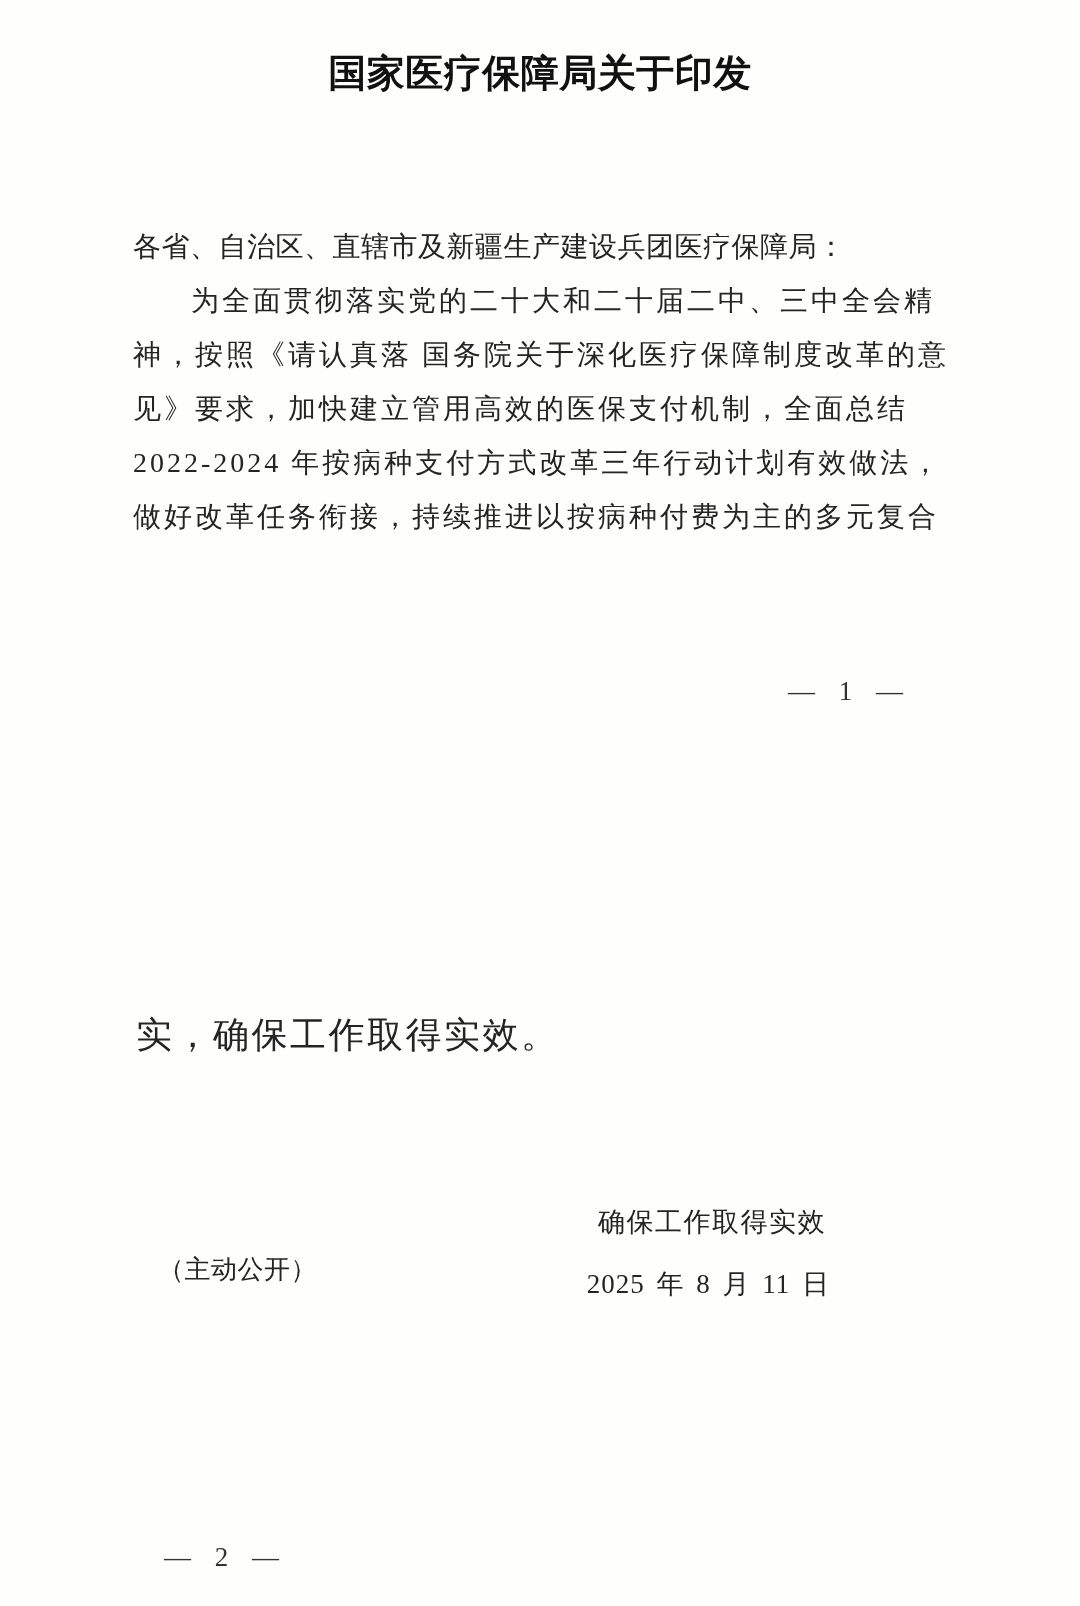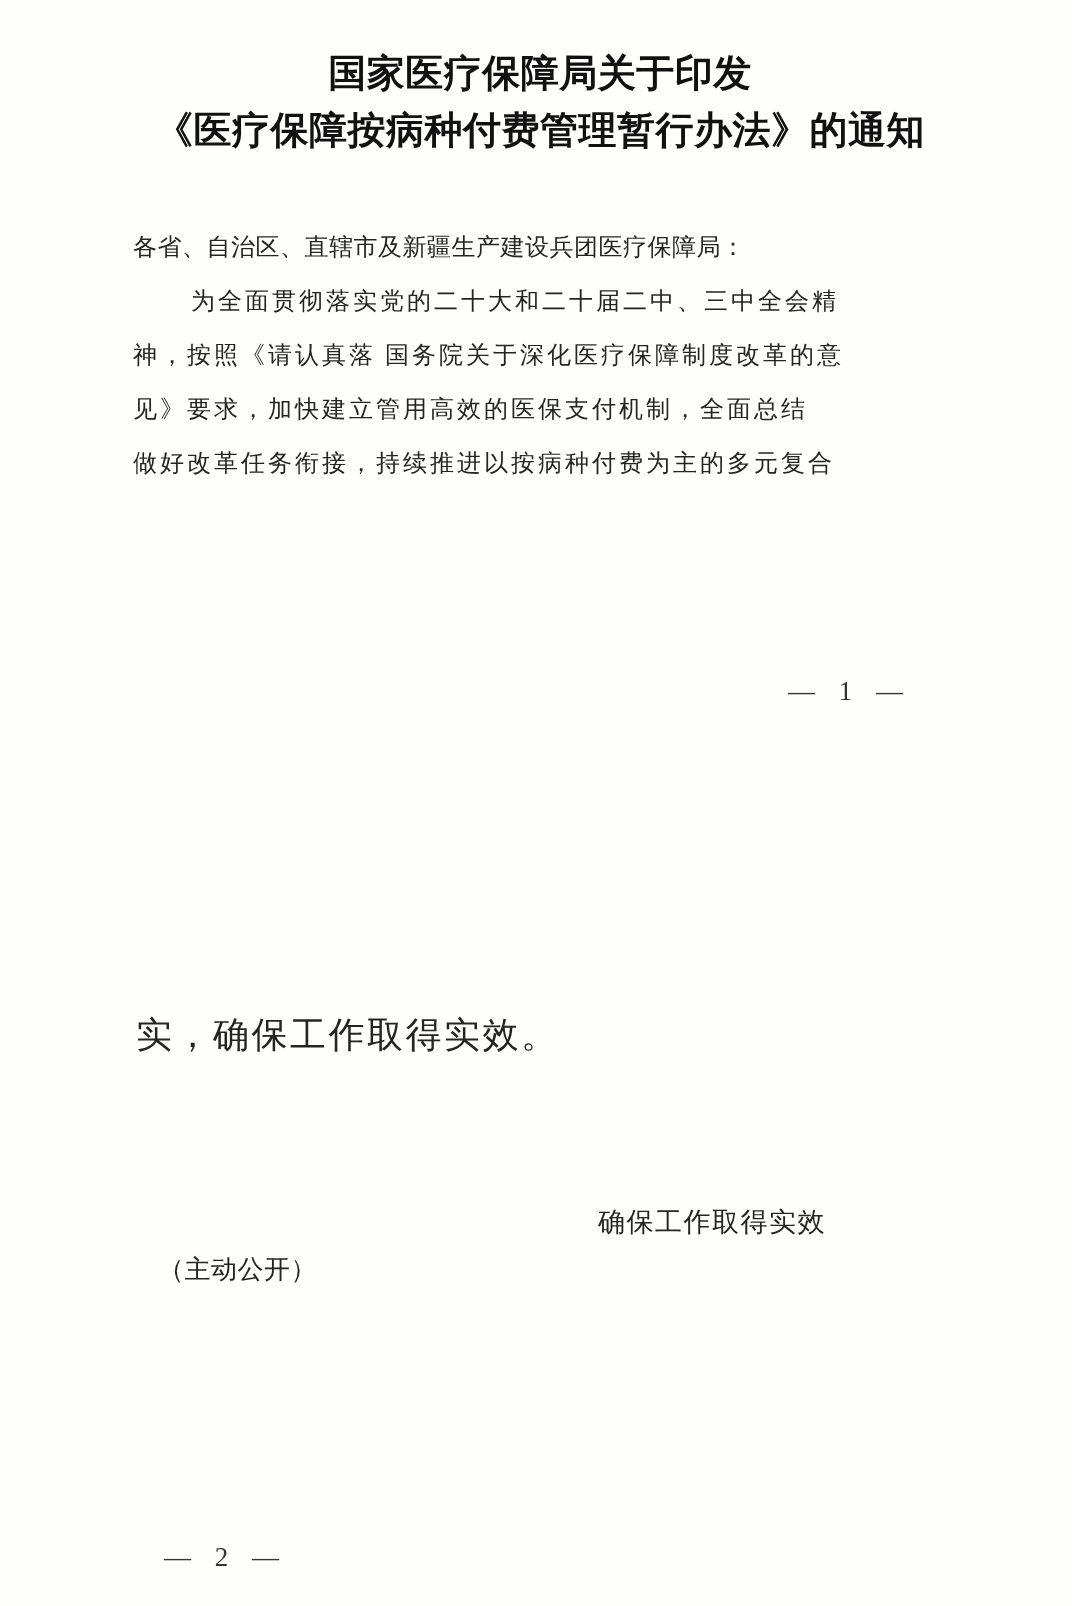--- a/index.html
+++ b/index.html
@@ -27,21 +27,21 @@
     line-height: 57px;
     color: #111111;
     letter-spacing: 0.5px;
     white-space: nowrap;
   }
   .body-block {
     position: absolute;
     top: 220px;
     left: 133px;
     width: 815px;
-    font-size: 24px;
+    font-size: 28px;
     line-height: 54px;
     white-space: nowrap;
   }
   .salutation-line {
     letter-spacing: 0.5px;
   }
   .para-line {
     letter-spacing: 3px;
   }
   .para-line.indent {
@@ -98,35 +98,36 @@
     white-space: nowrap;
   }
 </style>
 </head>
 <body>
 
 <div class="page">
 
   <div class="doc-title">
     <div>国家医疗保障局关于印发</div>
-    <div>《医疗保障按病种付费管理暂行办法》的通知</div>
   </div>
 
   <div class="body-block">
     <div class="salutation-line">各省、自治区、直辖市及新疆生产建设兵团医疗保障局：</div>
     <div class="para-line indent">为全面贯彻落实党的二十大和二十届二中、三中全会精</div>
     <div class="para-line">神，按照《请认真落 国务院关于深化医疗保障制度改革的意</div>
     <div class="para-line">见》要求，加快建立管用高效的医保支付机制，全面总结</div>
+    <div class="para-line">2022-2024 年按病种支付方式改革三年行动计划有效做法，</div>
     <div class="para-line">做好改革任务衔接，持续推进以按病种付费为主的多元复合</div>
   </div>
 
   <div class="page-number page1-number">— 1 —</div>
 
   <div class="continuation-line">实，确保工作取得实效。</div>
 
   <div class="signer-line">确保工作取得实效</div>
 
+  <div class="date-line">2025 年 8 月 11 日</div>
 
   <div class="disclosure-line">（主动公开）</div>
 
   <div class="page-number page2-number">— 2 —</div>
 
 </div>
 
 </body></html>

